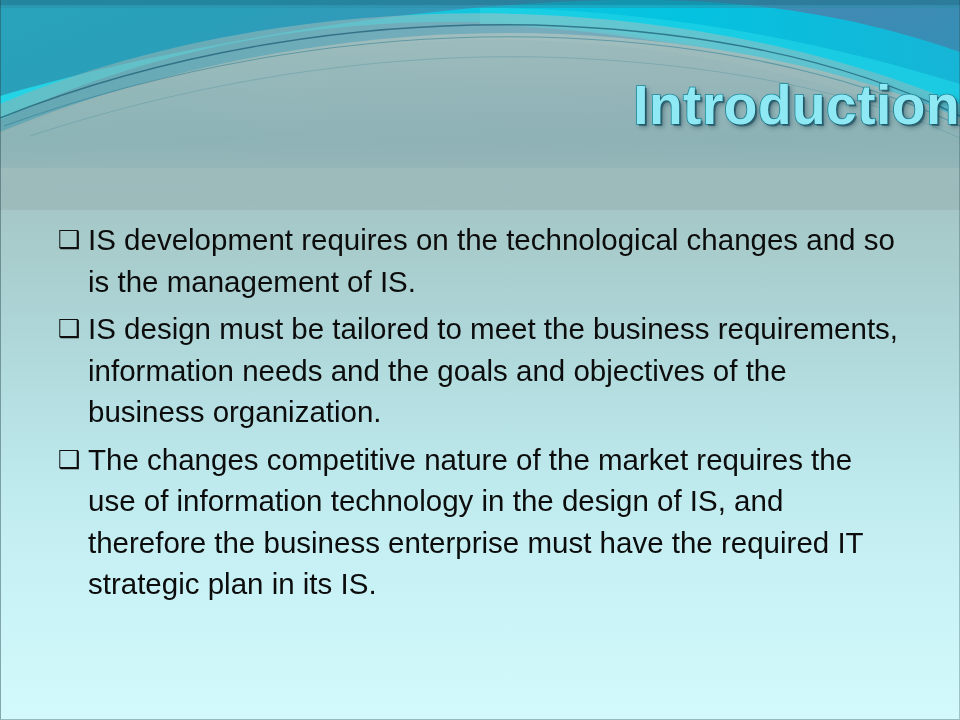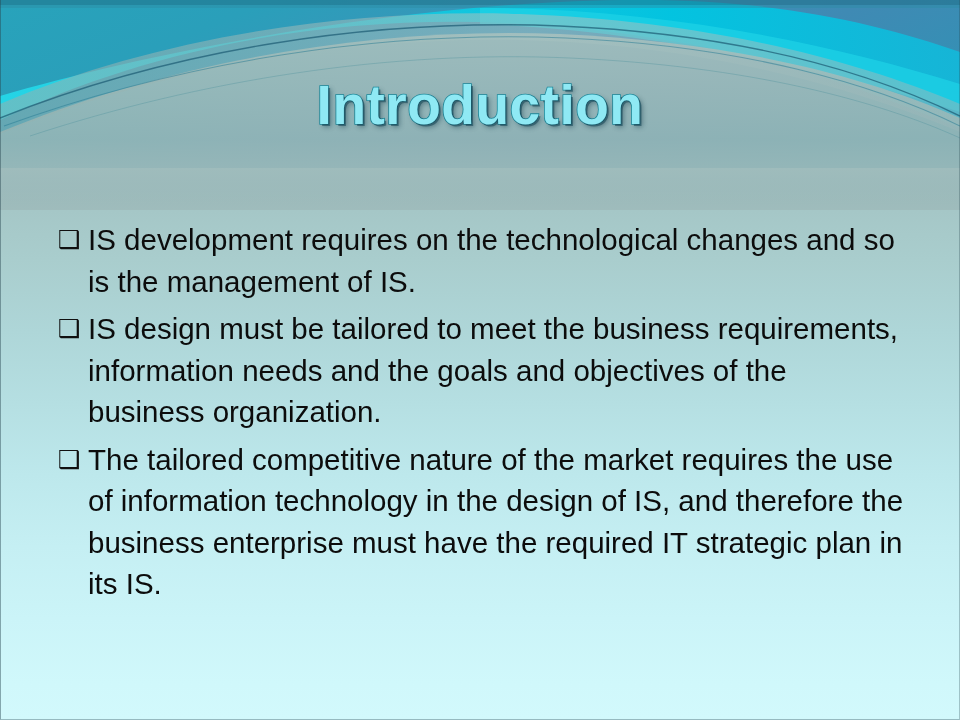--- a/index.html
+++ b/index.html
@@ -51,21 +51,21 @@
     pointer-events: none;
     z-index: 6;
   }
 
   
   #title {
     position: absolute;
     left: 0;
     top: 74px;
     width: 960px;
-    text-align: center;
+    text-align: right;
     z-index: 4;
     font-size: 55px;
     line-height: 62px;
     font-weight: bold;
     letter-spacing: 0.5px;
     color: #8fe9f4;
     -webkit-text-stroke: 1.6px #1d8a9c;
     paint-order: stroke fill;
     text-shadow:
        2px 2px 0 rgba(20,70,85,0.55),
@@ -172,19 +172,19 @@
       <span class="bullet-text">IS development requires on the technological changes and so is the management of IS.</span>
     </div>
 
     <div class="bullet-item">
       <span class="bullet-marker">❑</span>
       <span class="bullet-text">IS design must be tailored to meet the business requirements, information needs and the goals and objectives of the business organization.</span>
     </div>
 
     <div class="bullet-item">
       <span class="bullet-marker">❑</span>
-      <span class="bullet-text">The tailored competitive nature of the market requires the use of information technology in the design of IS, and therefore the business enterprise must have the required IT strategic plan in its IS.</span>
+      <span class="bullet-text">The changes competitive nature of the market requires the use of information technology in the design of IS, and therefore the business enterprise must have the required IT strategic plan in its IS.</span>
     </div>
 
   </div>
 
   <div id="slide-frame"></div>
 </div>
 
 </body></html>

